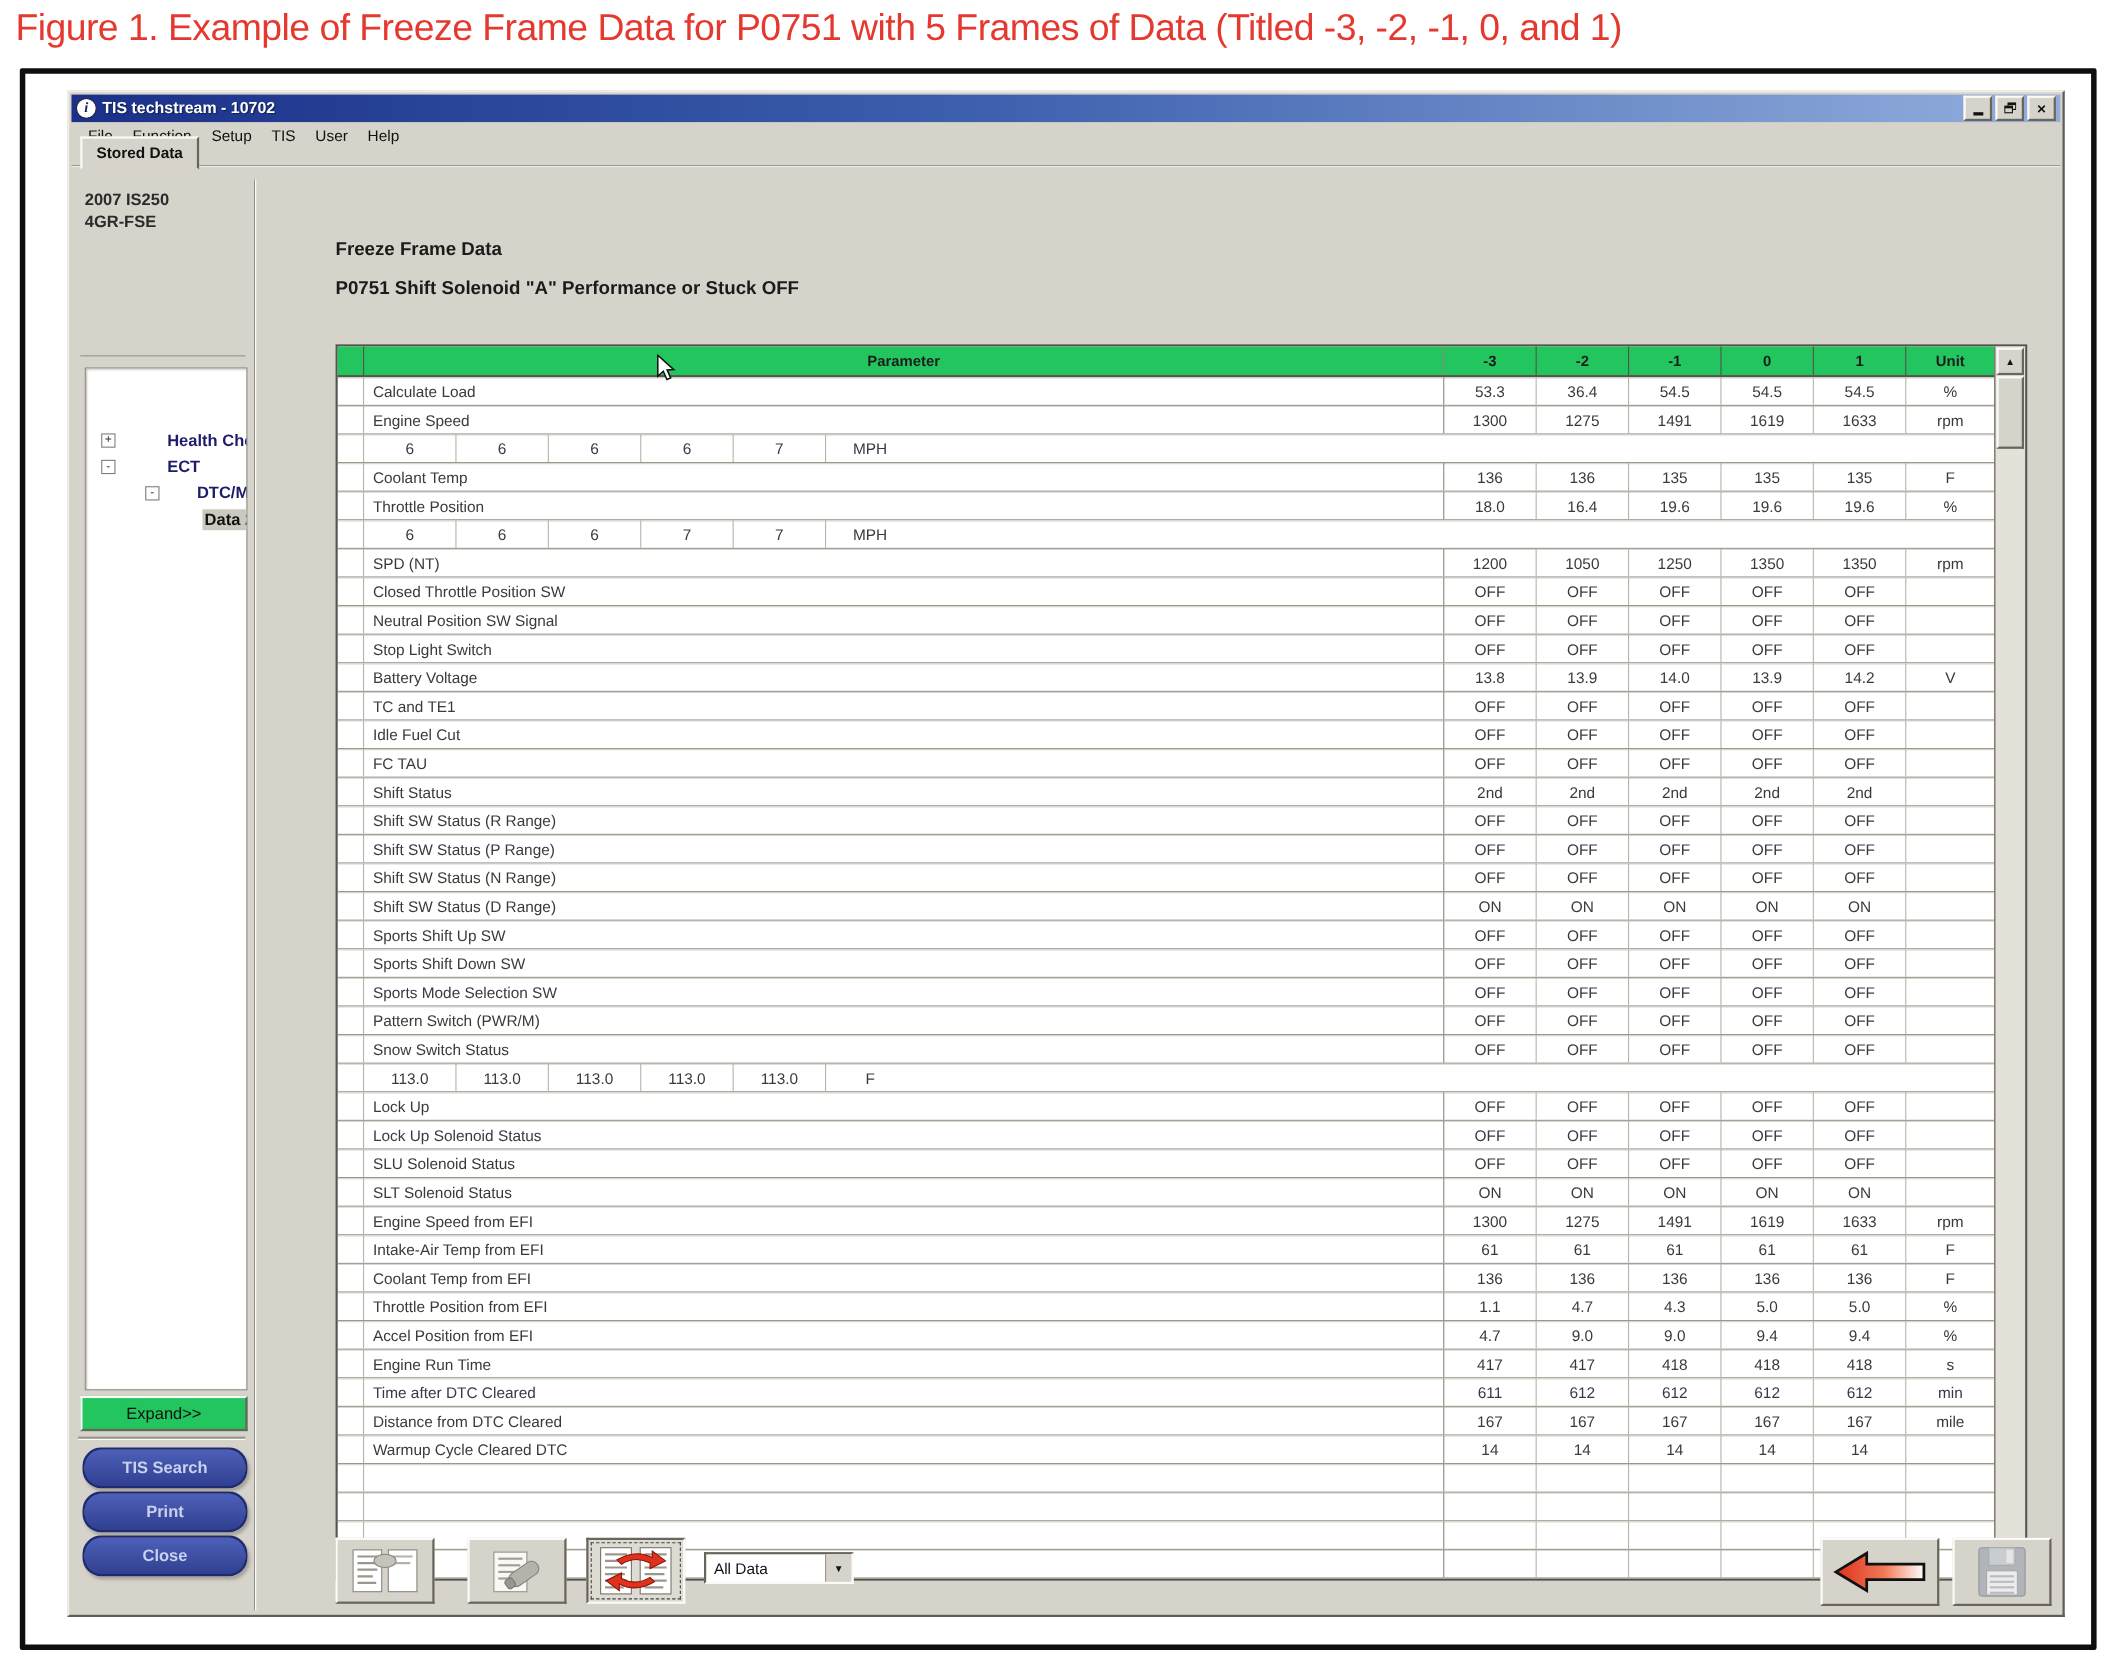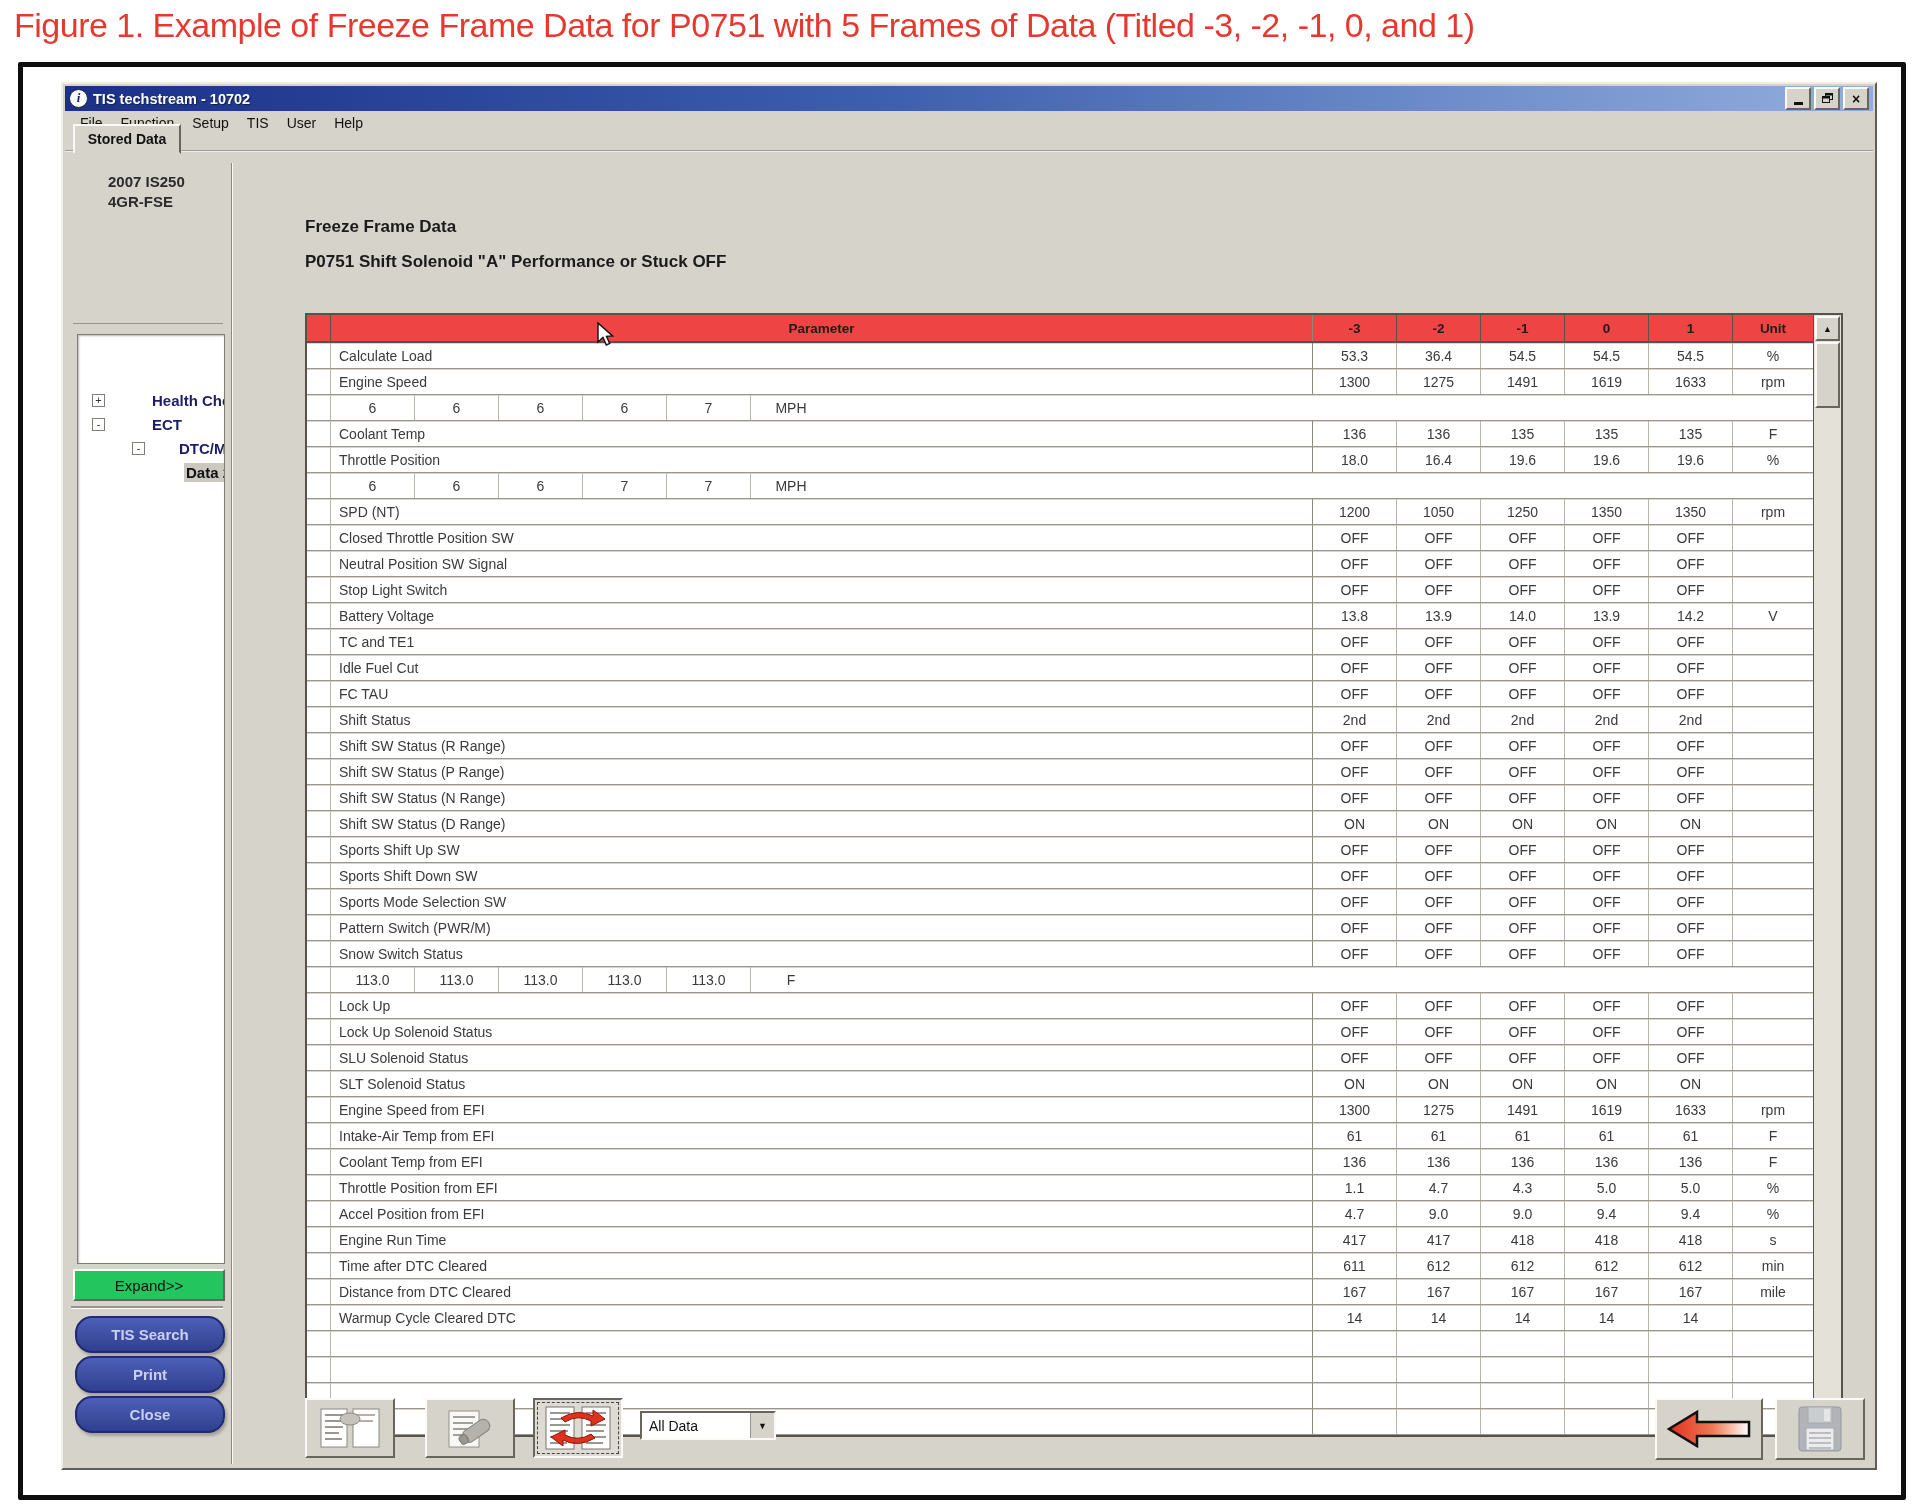--- a/index.html
+++ b/index.html
@@ -26,21 +26,21 @@
     display:flex;align-items:center;justify-content:center;color:#111;}
   .glyph-min{width:9px;height:3px;background:#111;margin-top:9px;}
   .glyph-close{font-size:14px;font-weight:bold;line-height:1;}
   .menubar{position:absolute;left:2px;top:27px;right:2px;height:24px;display:flex;align-items:center;padding-left:6px;font-size:14px;color:#111;}
   .menu-item{padding:2px 9px;}
   .tabrow{position:absolute;left:2px;top:38px;right:2px;height:28px;border-bottom:2px groove #efede8;}
   .tab{position:absolute;left:8px;top:2px;height:26px;width:104px;background:#d6d3ca;
     border:2px solid;border-color:#fbfaf7 #68655d transparent #fbfaf7;
     display:flex;align-items:center;justify-content:center;font-size:14px;font-weight:bold;color:#111;}
   
-  .vehicle{position:absolute;left:14px;top:88px;font-size:15px;font-weight:bold;color:#2b2b2b;line-height:20px;margin-left:31px;}
+  .vehicle{position:absolute;left:14px;top:88px;font-size:15px;font-weight:bold;color:#2b2b2b;line-height:20px;}
   .side-hr1{position:absolute;left:10px;top:239px;width:150px;height:1px;background:#97948b;}
   .tree-box{position:absolute;left:14px;top:250px;width:148px;height:930px;background:#fff;
     border:1px solid #7f7d76;box-shadow:inset 1px 1px 2px #b9b6ad;padding-top:54px;box-sizing:border-box;overflow:hidden;}
   .tree-row{position:relative;height:24px;line-height:24px;white-space:nowrap;overflow:hidden;font-size:15px;font-weight:bold;color:#1c1c6a;}
   .expander{position:absolute;top:5px;width:13px;height:13px;border:1px solid #7f7d76;background:#fff;
     font-size:11px;font-weight:normal;line-height:11px;text-align:center;color:#333;box-sizing:border-box;}
   .lvl0 .expander{left:14px;}
   .lvl1 .expander{left:54px;}
   .lvl0 .tree-label{margin-left:74px;}
   .lvl1 .tree-label{margin-left:101px;}
@@ -54,21 +54,21 @@
     background:linear-gradient(#4d60b8,#303f90);border:2px solid #202a6e;
     box-shadow:2px 3px 3px #a5a29a;color:#c9d1f0;font-size:15px;
     display:flex;align-items:center;justify-content:center;font-weight:bold;}
   
   .main-sep{position:absolute;left:168px;top:79px;bottom:4px;width:2px;
     background:linear-gradient(90deg,#8a887f 50%,#fbfaf7 50%);}
   .heading1{position:absolute;left:242px;top:133px;font-size:17px;font-weight:bold;color:#1b1b1b;}
   .heading2{position:absolute;left:242px;top:168px;font-size:17px;font-weight:bold;color:#1b1b1b;}
   
   .table{position:absolute;left:242px;top:229px;width:1538px;border:2px solid #55534c;background:#fff;box-sizing:border-box;}
-  .thead{display:flex;height:26px;background:#ef4444;border-bottom:2px solid #55534c;font-weight:bold;font-size:13.5px;color:#1d1d1d;}
+  .thead{display:flex;height:26px;background:#22c55e;border-bottom:2px solid #55534c;font-weight:bold;font-size:13.5px;color:#1d1d1d;}
   .thead .cell{display:flex;align-items:center;justify-content:center;border-right:1px solid #55534c;box-sizing:border-box;}
   .trow{display:flex;height:25px;border-bottom:1px solid #9a978e;box-shadow:inset 0 1px 0 #d9d6cd;font-size:14px;color:#3a3a3a;}
   .trow .cell{display:flex;align-items:center;justify-content:center;border-right:1px solid #b7b4ab;box-sizing:border-box;overflow:hidden;white-space:nowrap;}
   .c-sel{width:24px;flex:0 0 auto;}
   .c-param{flex:1 1 auto;justify-content:flex-start !important;padding-left:8px;border-right-color:#8a887f !important;}
   .c-val{width:84px;flex:0 0 auto;}
   .c-unit{width:80px;flex:0 0 auto;border-right:none !important;}
   .tbody-wrap{display:block;}
   .scrollbar{position:absolute;top:0;right:0;width:28px;height:100%;background:#e4e1d8;border-left:1px solid #55534c;box-sizing:border-box;}
   .scroll-btn{position:absolute;left:1px;right:1px;height:25px;background:#d6d3ca;border:2px solid;border-color:#fbfaf7 #68655d #68655d #fbfaf7;

